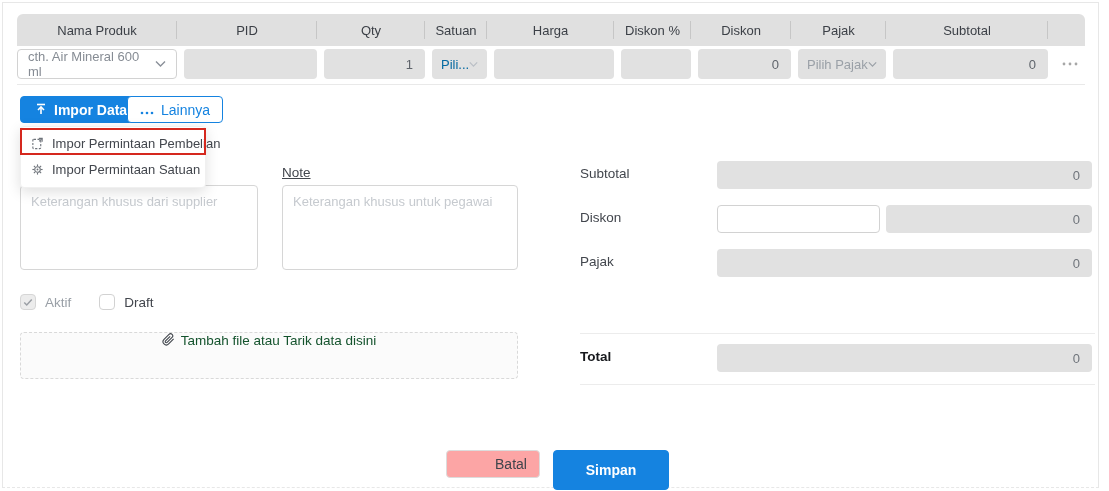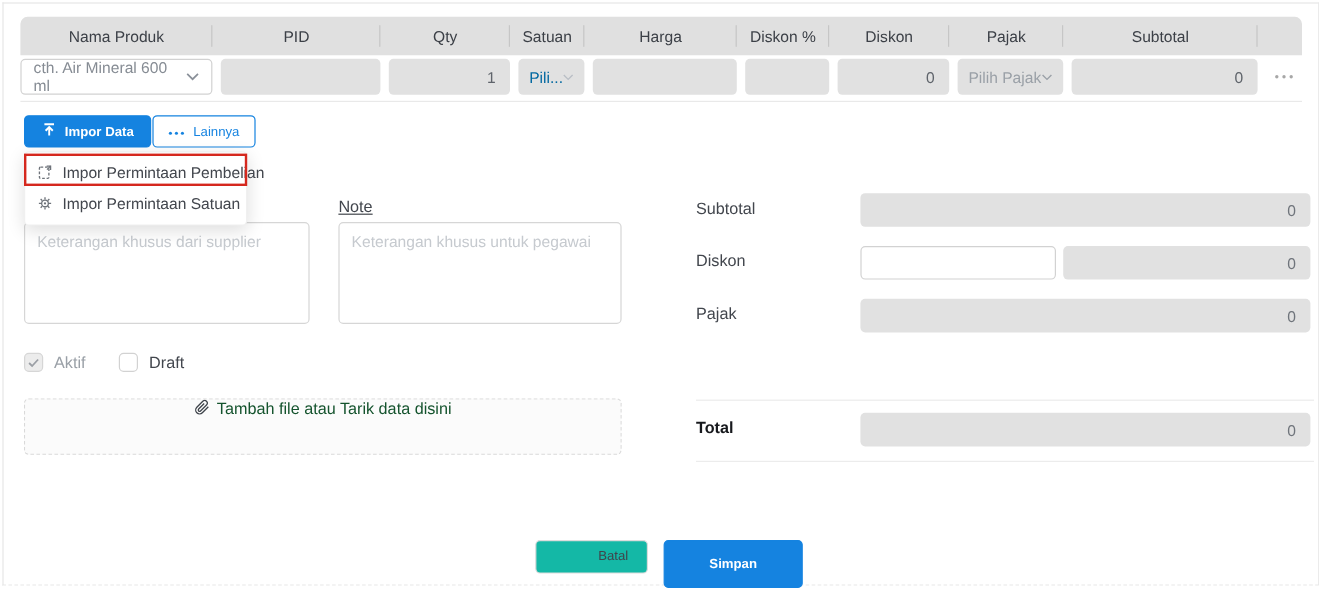--- a/index.html
+++ b/index.html
@@ -30,21 +30,21 @@
   .select-g { justify-content:space-between; padding:0 9px; }
   .chev { display:inline-flex; }
   .w-prod{width:160px}.w-pid{width:133px}.w-qty{width:101px}.w-sat{width:55px}
   .w-har{width:120px}.w-dpc{width:70px}.w-dis{width:93px}.w-paj{width:88px}.w-sub{width:155px}
   .muted-lt { color:#0369a1; }
   .muted-md { color:#9aa0a7; }
   .row-more { width:30px; display:flex; justify-content:center; align-items:center; cursor:pointer; }
 
   
   .btn { display:inline-flex; align-items:center; justify-content:center; gap:7px;
-         height:27px; border-radius:4px; font-size:11px; cursor:pointer; }
+         height:27px; border-radius:4px; font-size:14px; cursor:pointer; }
   .btn-primary { background:#1583e0; color:#fff; font-weight:700; border:1px solid #1583e0; }
   .btn-outline-blue { background:#fff; color:#1583e0; border:1px solid #1583e0; font-weight:400; }
   #btn-impor { position:absolute; left:20px; top:96px; padding:0 14px; }
   #btn-lainnya { position:absolute; left:127px; top:96px; padding:0 12px; }
 
   
   .menu { position:absolute; left:20px; top:126px; width:186px; background:#fff;
           border:1px solid #f0f0f0; border-radius:4px; padding:3px 0 5px 0;
           box-shadow:0 4px 14px rgba(0,0,0,.13); z-index:5; }
   .menu-item { height:26px; display:flex; align-items:center; gap:8px; padding:0 10px;
@@ -81,21 +81,21 @@
                display:flex; align-items:center; justify-content:flex-end; padding-right:12px;
                font-size:13px; color:#6f747b; }
   .sum-input { position:absolute; left:717px; top:205px; width:163px; height:28px;
                border:1px solid #d2d2d2; border-radius:4px; padding:0 10px; font-size:13px;
                font-family:"Liberation Sans",sans-serif; outline:none; color:#42464d; }
   .divider { position:absolute; left:580px; width:515px; height:1px; background:#ececec; }
   .total-label { font-weight:700; color:#17191d; }
 
   
   .btn-batal { position:absolute; left:446px; top:450px; width:94px; height:28px;
-               background:#14b8a6; border:1px solid #dcdcdc; color:#3f444b; font-weight:400;padding-left:36px; }
+               background:#fca5a5; border:1px solid #dcdcdc; color:#3f444b; font-weight:400;padding-left:36px; }
   .btn-simpan { position:absolute; left:553px; top:450px; width:116px; height:40px; }
 </style>
 </head>
 <body>
 
 <div id="app">
   <div class="card"></div>
 
   <div class="thead">
     <div class="hcell c0">Nama Produk</div>

